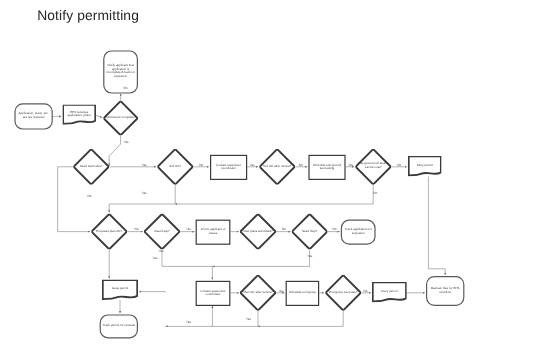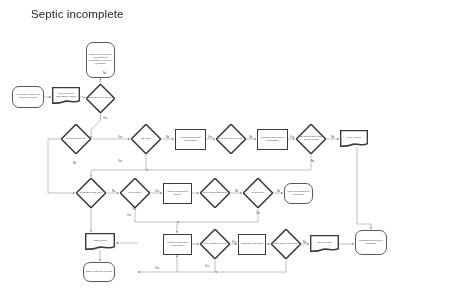--- a/index.html
+++ b/index.html
@@ -55,21 +55,21 @@
   .edge-label{
     position:absolute;
     font-size:2.6px;
     color:#4a4a4a;
     white-space:nowrap;
   }
 </style>
 </head>
 <body>
 
-<div id="page-title">Septic incomplete</div>
+<div id="page-title">Notify permitting</div>
 
 <svg id="canvas" viewBox="0 0 450 291">
   <defs>
     <marker id="ah" markerWidth="4" markerHeight="4" refX="3.2" refY="1.6" orient="auto">
       <path d="M0,0 L3.4,1.6 L0,3.2 z" fill="#6e6e6e"></path>
     </marker>
   </defs>
   <g stroke="#8c8c8c" stroke-width="0.55" fill="none" marker-end="url(#ah)">
 
     <path d="M44,97 L51,97"></path>

